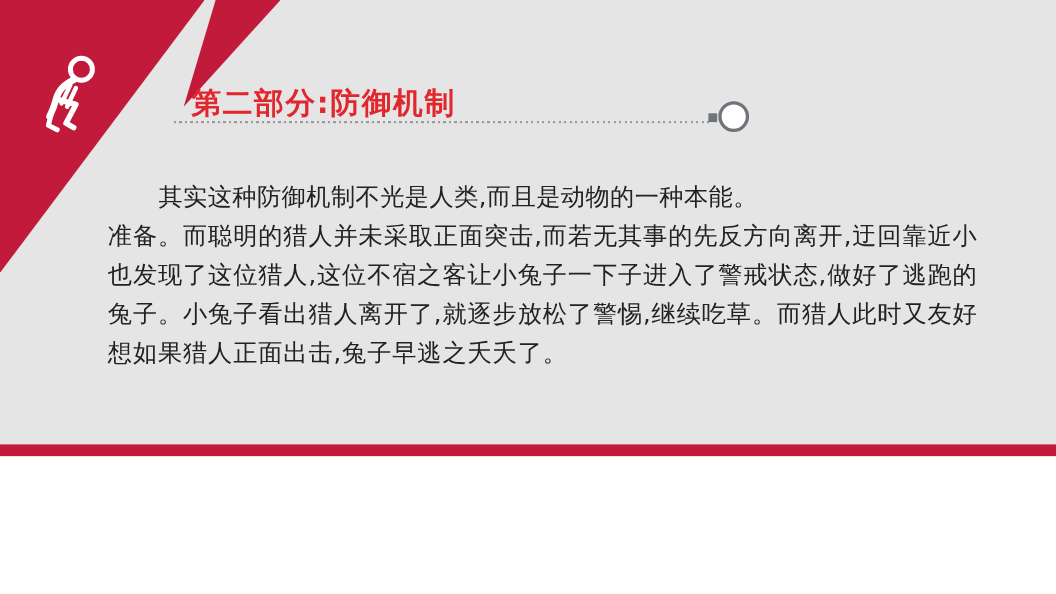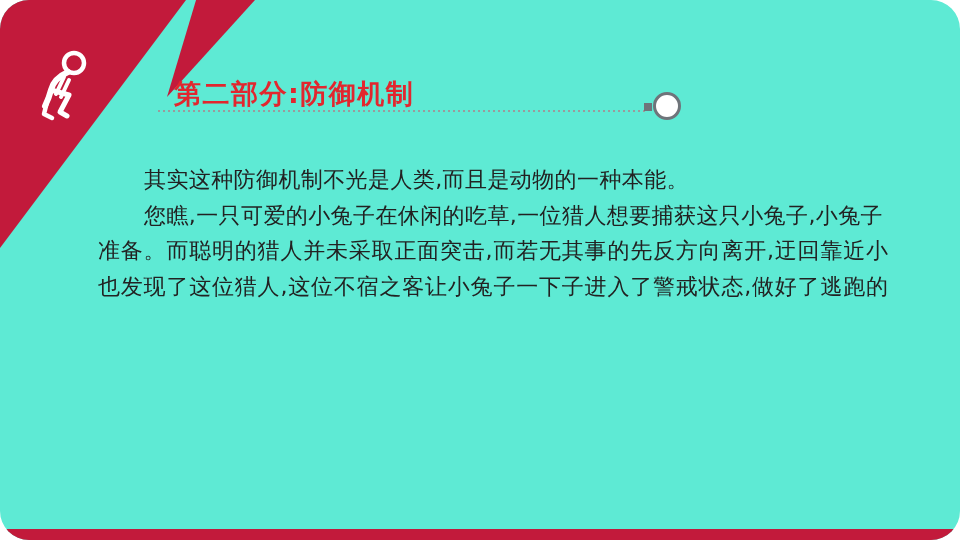--- a/index.html
+++ b/index.html
@@ -1,18 +1,18 @@
 <!DOCTYPE html>
 <html style="--corner-red: #C21A3B; --title-red: #E2262E; --rule-gray: #9B9B9B; --ring-gray: #6F747A; --text-dark: #222222; --footer-red: #C21A3B;"><head>
 <meta charset="utf-8">
 <style>
   html,body{margin:0;padding:0;background:#fff;}
   .slide{
-    position:relative;width:960px;height:540px;background:#5eead4;
-    overflow:hidden;font-family:"DejaVu Sans",sans-serif;border-radius:29px;
+    position:relative;width:960px;height:415px;background:#e5e5e5;
+    overflow:hidden;font-family:"DejaVu Sans",sans-serif;
   }
   
   .corner-main{
     position:absolute;left:0;top:0;width:186px;height:248px;
     background:var(--corner-red,#C21A3B);
     clip-path:polygon(0 0,100% 0,0 100%);
   }
   .corner-sliver{
     position:absolute;left:167px;top:0;width:88px;height:97px;
     background:var(--corner-red,#C21A3B);
@@ -73,20 +73,21 @@
   </svg>
 
   <div class="title">第二部分:防御机制</div>
 
   <div class="rule"></div>
   <div class="rule-dot"></div>
   <div class="rule-ring"></div>
 
   <div class="body-text">
       <div class="line indent">其实这种防御机制不光是人类,而且是动物的一种本能。</div>
-      <div class="line indent">您瞧,一只可爱的小兔子在休闲的吃草,一位猎人想要捕获这只小兔子,小兔子</div>
       <div class="line">准备。而聪明的猎人并未采取正面突击,而若无其事的先反方向离开,迂回靠近小</div>
       <div class="line">也发现了这位猎人,这位不宿之客让小兔子一下子进入了警戒状态,做好了逃跑的</div>
+      <div class="line">兔子。小兔子看出猎人离开了,就逐步放松了警惕,继续吃草。而猎人此时又友好</div>
+      <div class="line">想如果猎人正面出击,兔子早逃之夭夭了。</div>
     </div>
 
   <div class="footer-bar"></div>
 
 </div>
 
 </body></html>

